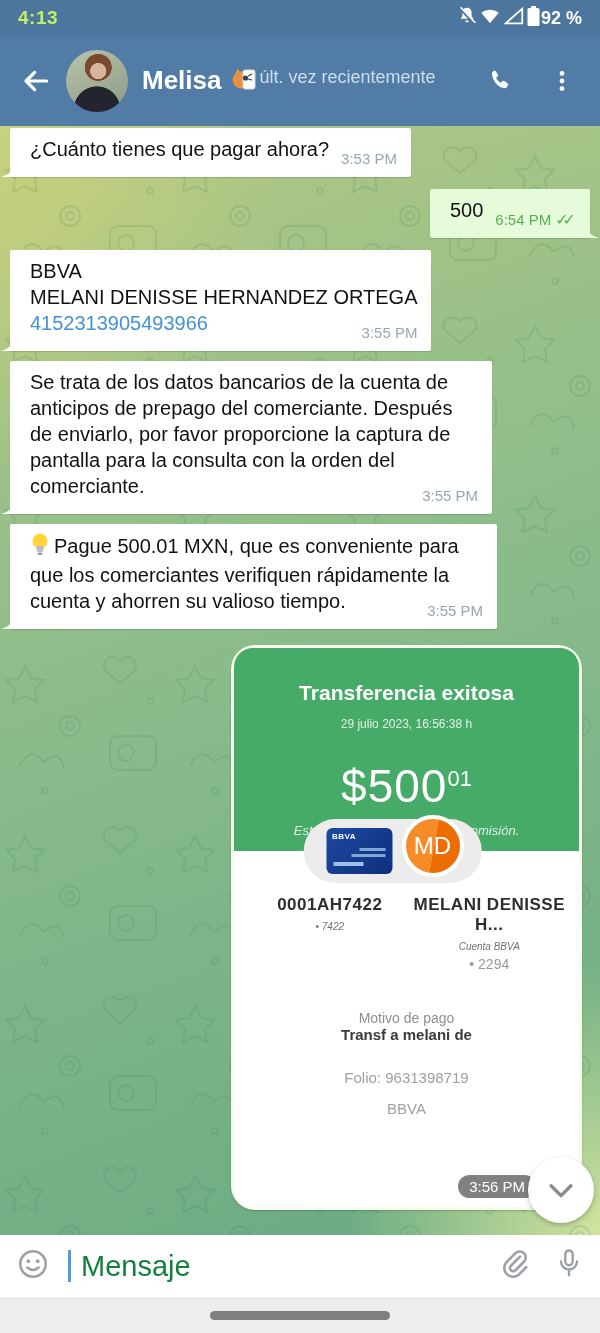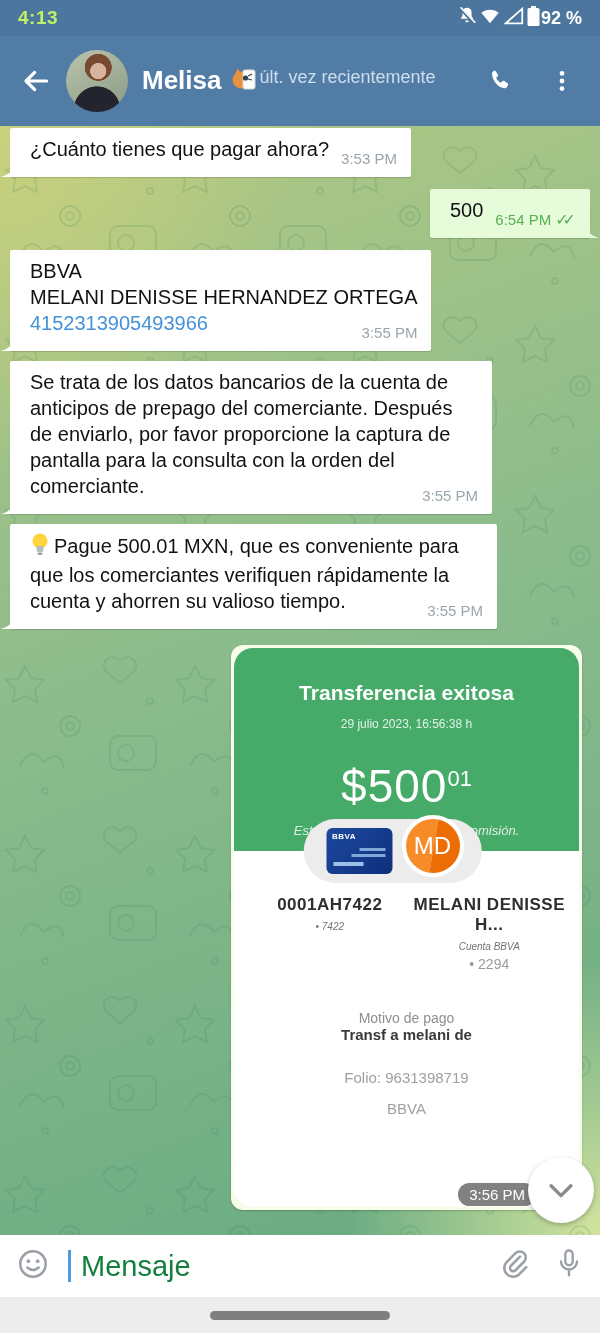--- a/index.html
+++ b/index.html
@@ -48,21 +48,21 @@
     background:#e6fbd9; clip-path:path("M0 0 L0 16 L18 16 Q8 14 0 0 Z"); }
   .meta { float:right; margin:10px 0 -4px 12px; font-size:15px; color:#9aa6ae; display:flex; align-items:center; gap:4px; }
   .out .meta { color:#57b054; }
   .checks { color:#57b054; font-size:16px; letter-spacing:-6px; padding-right:6px; }
   .msg-gap { height:12px; flex:none; }
   .link { color:#4592d6; }
   .bulb { display:inline-block; vertical-align:-3px; margin-right:4px; }
 
   
   .receipt-wrap { align-self:flex-end; margin-top:16px; margin-right:8px; position:relative;
-    background:#f6fde8; border-radius:12px; padding:3px; box-shadow:0 1px 2px rgba(0,0,0,.2); }
+    background:#f6fde8; border-radius:24px; padding:3px; box-shadow:0 1px 2px rgba(0,0,0,.2); }
   .receipt { width:345px; height:559px; border-radius:19px; overflow:hidden; display:flex; flex-direction:column; background:#fff; }
   .r-green { background:#46aa68; height:203px; flex:none; display:flex; flex-direction:column; align-items:center; text-align:center; color:#fff; }
   .r-title { font-weight:bold; font-size:21px; margin-top:33px; }
   .r-date { font-size:12px; color:#e2f3e7; margin-top:12px; }
   .r-amount { font-size:46px; font-weight:normal; margin-top:28px; letter-spacing:1px; }
   .r-amount sup { font-size:22px; vertical-align:super; letter-spacing:0; }
   .r-note { font-size:13px; font-style:italic; color:#dff0e4; margin-top:10px; }
   .r-white { flex:1; background:#fff; position:relative; }
   .r-capsule { position:absolute; top:-32px; left:50%; transform:translateX(-58%); width:178px; height:64px;
     background:#ececec; border-radius:32px; }
@@ -78,21 +78,21 @@
   .r-cols { display:flex; padding:44px 10px 0 16px; }
   .r-col { flex:1; text-align:center; }
   .r-acct { font-size:17px; font-weight:bold; color:#2e2e2e; letter-spacing:.5px; }
   .r-sub { font-size:10px; color:#737373; font-style:italic; margin-top:6px; }
   .r-sub2 { font-size:14px; color:#9a9a9a; margin-top:4px; }
   .r-motivo { text-align:center; margin-top:38px; }
   .r-label { font-size:14px; color:#8f8f8f; }
   .r-value { font-size:15px; font-weight:bold; color:#3a3a3a; margin-top:0; }
   .r-folio { font-size:15px; color:#a0a0a0; margin-top:26px; text-align:center; }
   .r-bank { font-size:15px; color:#a0a0a0; margin-top:14px; text-align:center; }
-  .r-time { position:absolute; right:46px; bottom:4px; background:rgba(80,80,80,.72); color:#fff; font-size:15px;
+  .r-time { position:absolute; right:46px; bottom:12px; background:rgba(80,80,80,.72); color:#fff; font-size:15px;
     padding:3px 11px; border-radius:14px; z-index:2; }
 
   .fab { position:absolute; right:6px; bottom:12px; width:66px; height:66px; border-radius:50%; background:#fff;
     box-shadow:0 2px 5px rgba(0,0,0,.25); display:flex; align-items:center; justify-content:center; z-index:3; }
 
   
   .composer { height:62px; background:#fff; display:flex; align-items:center; padding:0 16px; flex:none; gap:10px; }
   .caret { width:3px; height:32px; background:#4a9de0; margin-left:8px; flex:none; }
   .placeholder { color:#15803d; font-size:29px; flex:1; }
   .comp-icons { display:flex; align-items:center; gap:24px; }

